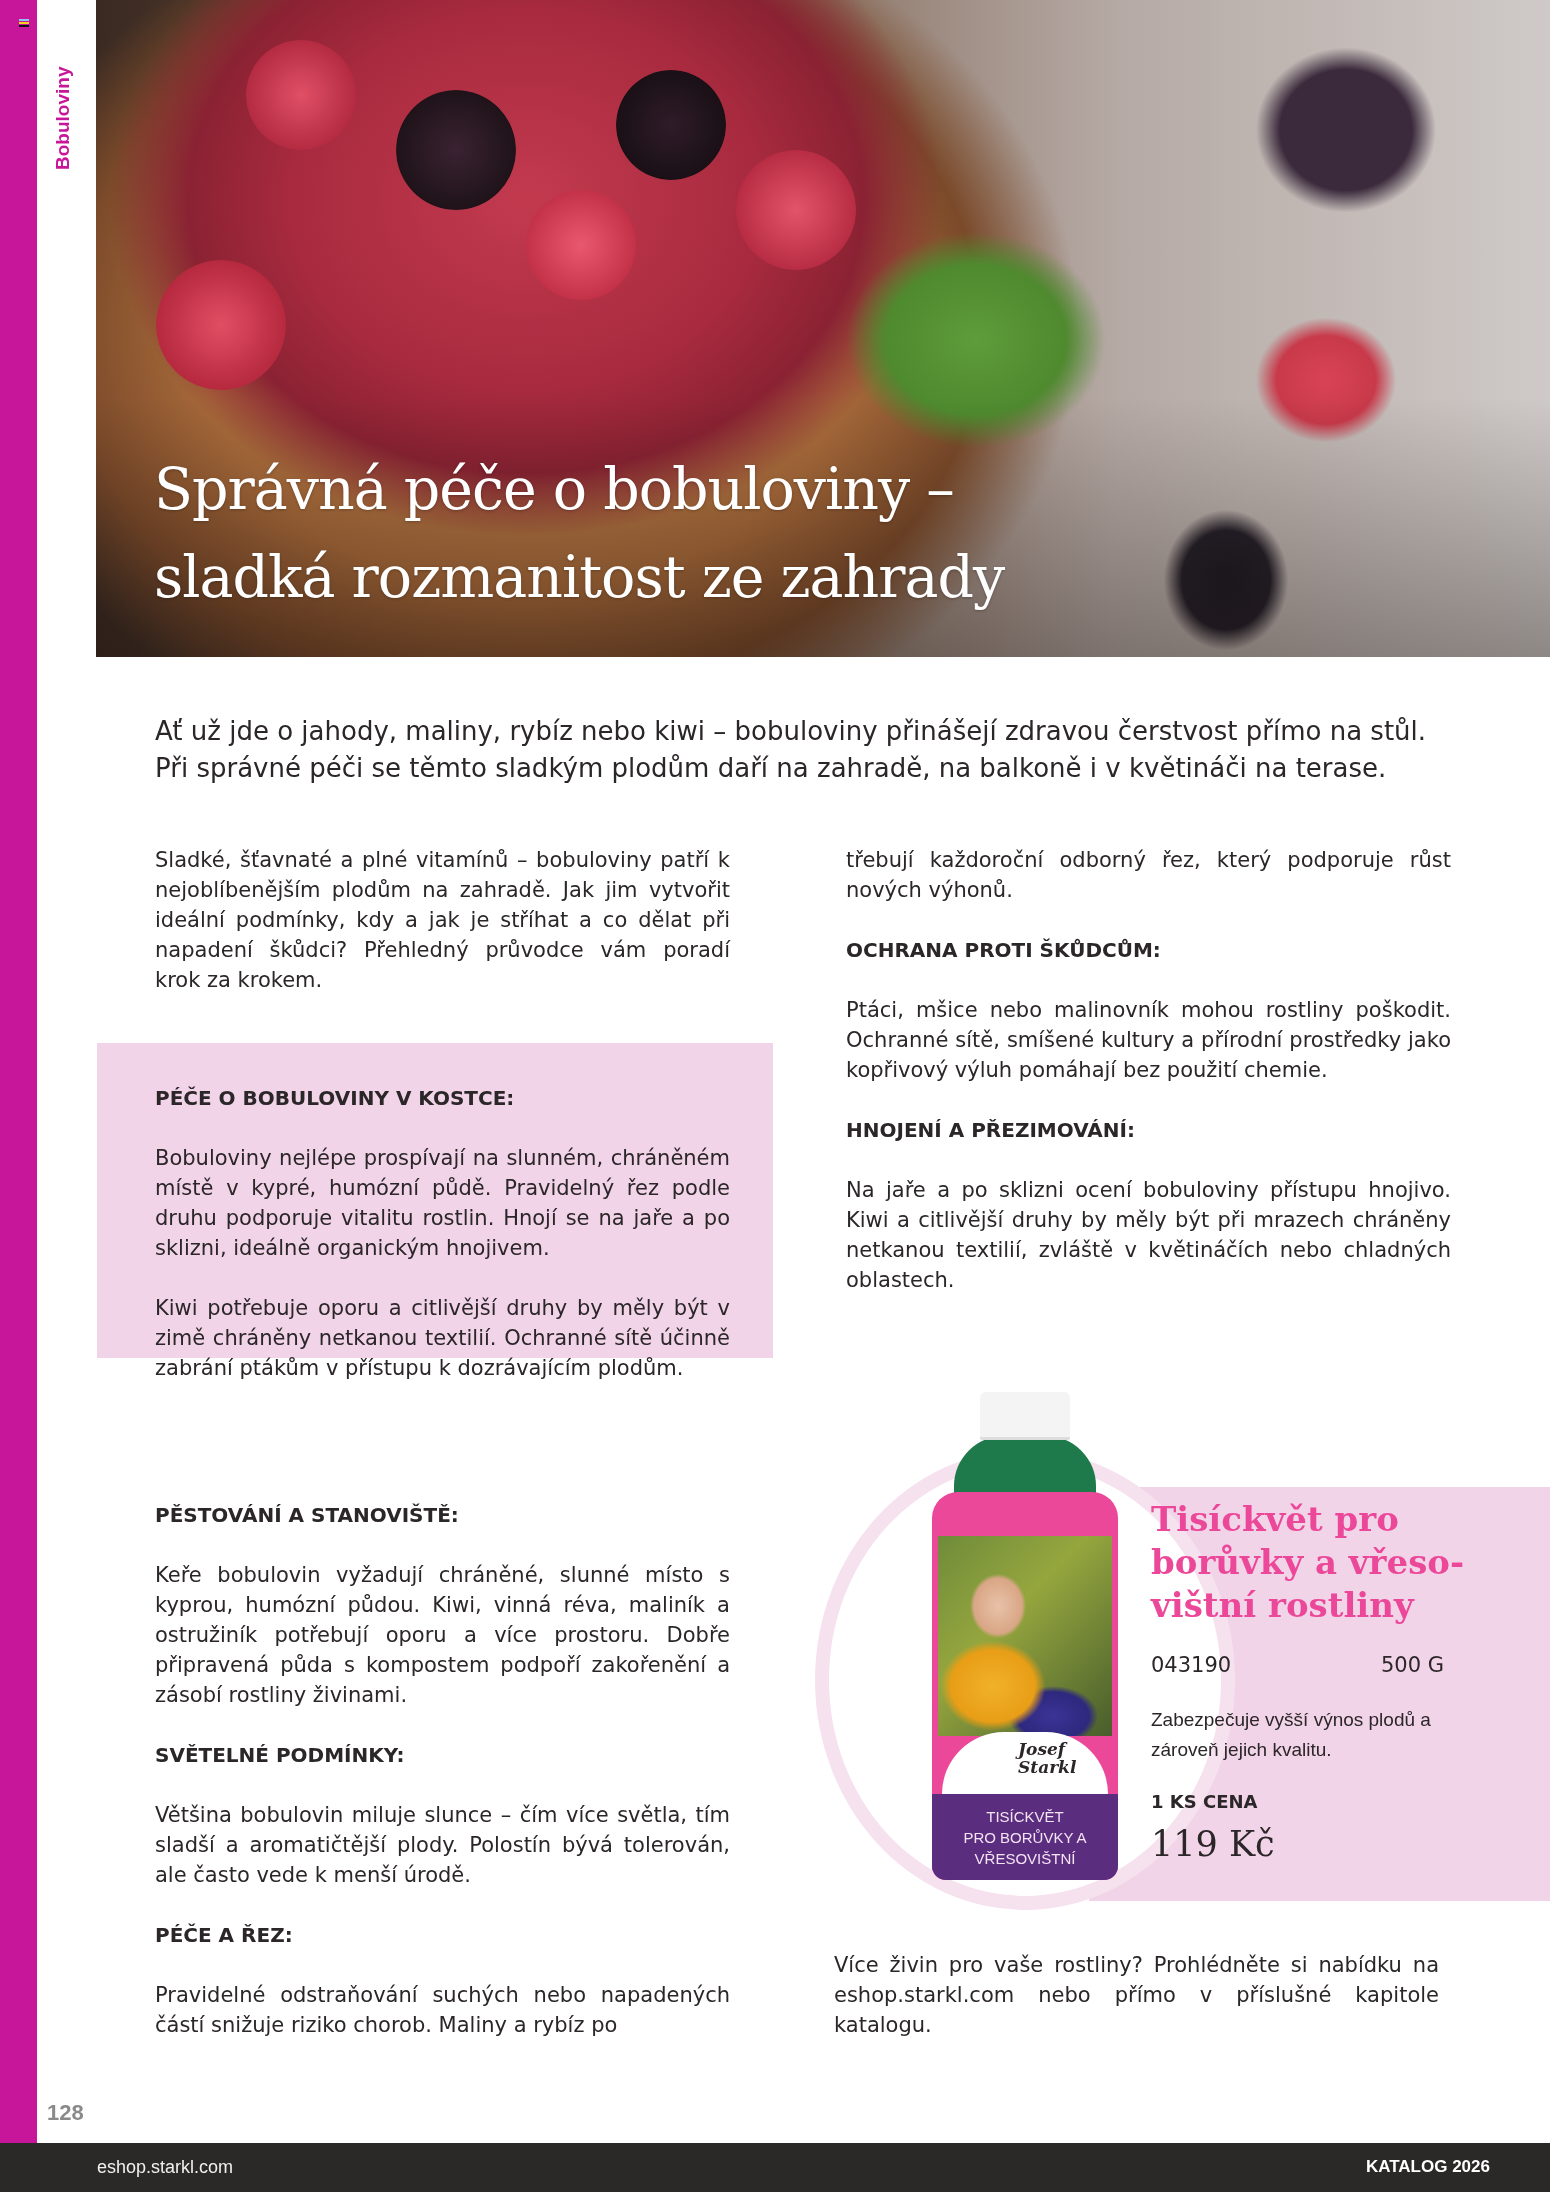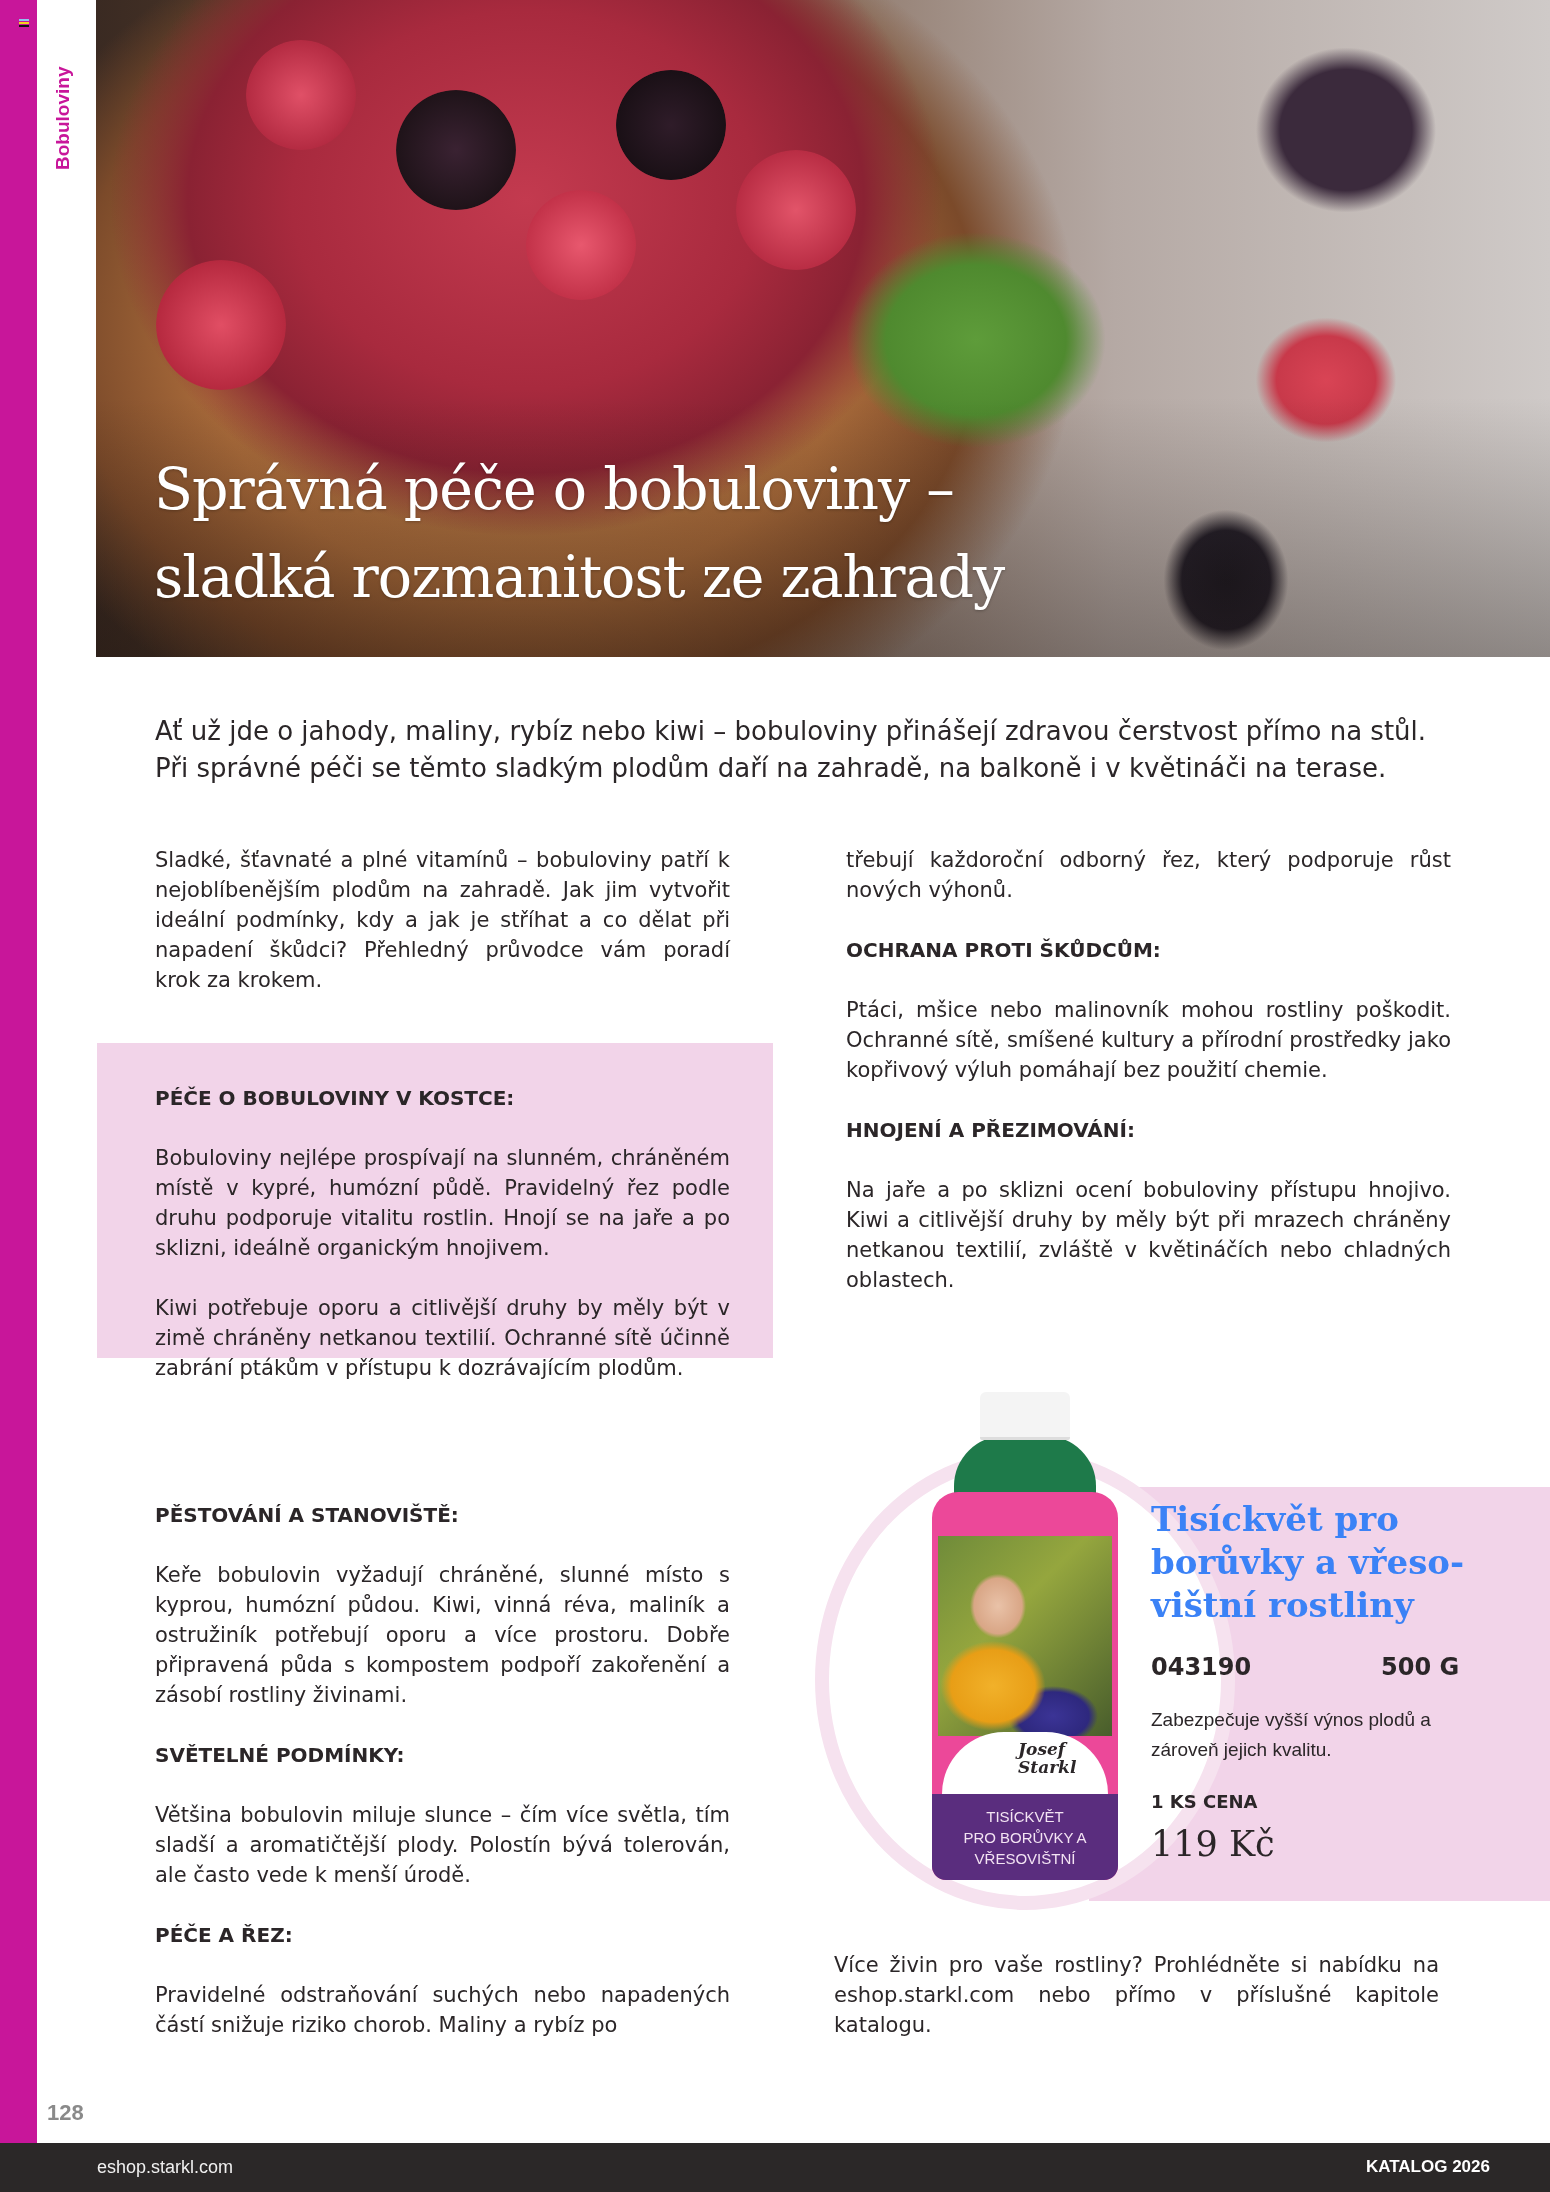--- a/index.html
+++ b/index.html
@@ -66,22 +66,22 @@
       radial-gradient(ellipse 60px 40px at 115px 180px, #3b3496 0%, #2e287e 60%, transparent 75%),
       linear-gradient(135deg, #6f8b3a 0%, #95a63e 40%, #485d2c 100%); }
   .bottle-logo { position: absolute; left: 10px; top: 240px; width: 166px; height: 62px; background: #ffffff;
     border-radius: 80px 80px 0 0; }
   .bottle-logo-text { position: absolute; left: 86px; top: 248px; width: 80px; font-family: "DejaVu Serif", serif;
     font-style: italic; font-weight: bold; font-size: 17px; line-height: 18px; color: #2b2628; }
   .bottle-label { position: absolute; left: 0; top: 302px; width: 186px; height: 86px; background: #5a2d7e;
     text-align: center; font-family: Liberation Sans, sans-serif; font-size: 15px; line-height: 21px; color: #f3e3f3; padding-top: 12px; }
 
   .product-info { position: absolute; left: 1151px; top: 1498px; width: 320px; }
-  .product-name { font-family: "DejaVu Serif", serif; font-size: 34px; line-height: 43px; color: #3b82f6; }
-  .product-meta { position: relative; margin-top: 26px; height: 30px; font-family: "DejaVu Sans", sans-serif; font-weight: bold; font-size: 24px; color: #2b2628; }
+  .product-name { font-family: "DejaVu Serif", serif; font-size: 34px; line-height: 43px; color: #ec4899; }
+  .product-meta { position: relative; margin-top: 26px; height: 30px; font-family: "DejaVu Sans", sans-serif; font-weight: normal; font-size: 21px; color: #2b2628; }
   .product-meta .weight { position: absolute; left: 230px; top: 0; }
   .product-desc { margin-top: 22px; font-family: "Liberation Sans", sans-serif; font-size: 19px; line-height: 30px; color: #2b2628; }
   .product-price-label { margin-top: 26px; font-family: "DejaVu Sans", sans-serif; font-weight: bold; font-size: 18px; color: #2b2628; }
   .product-price { margin-top: 12px; font-family: "DejaVu Serif", serif; font-size: 35px; color: #2b2628; }
 
   .cta-text { position: absolute; left: 834px; top: 1950px; width: 605px; }
 
   .page-number { position: absolute; left: 47px; top: 2100px; font-family: "Liberation Sans", sans-serif;
     font-weight: bold; font-size: 22px; color: #8a8a8a; }
   .footer { position: absolute; left: 0; top: 2143px; width: 1550px; height: 49px; background: #2b2828; }

